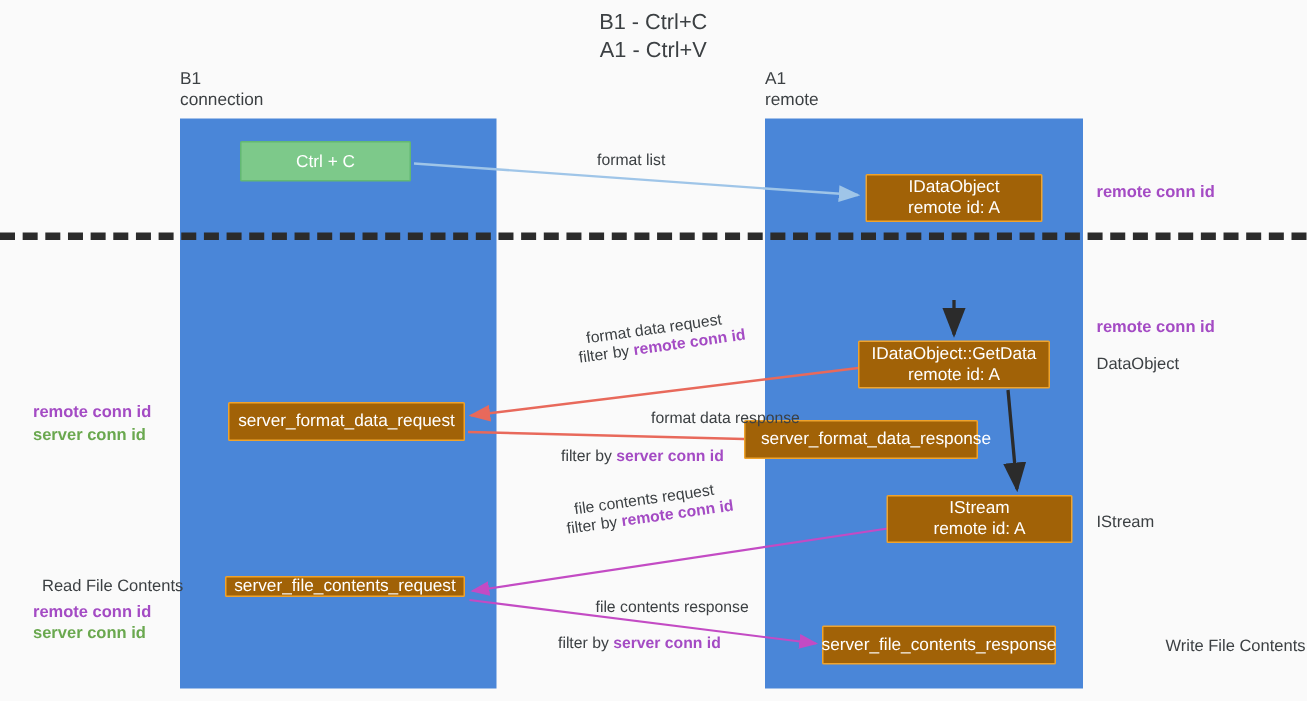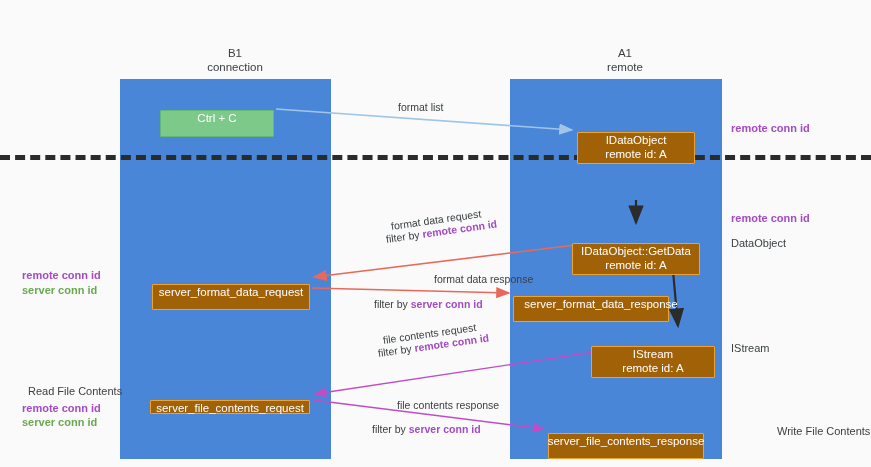--- a/index.html
+++ b/index.html
@@ -16,50 +16,49 @@
 
   
   .title{
     left:0;top:6px;width:871px;
     text-align:center;font-size:14.5px;line-height:19px;color:#3c4043;
     white-space:pre;
   }
 
   
   .colhead{
-    text-align:center;font-size:11.5px;line-height:13.5px;color:#3c4043;
+    text-align:left;font-size:11.5px;line-height:13.5px;color:#3c4043;
     white-space:pre;
   }
   #head-b1{left:120px;top:47px;width:230px;}
   #head-a1{left:510px;top:47px;width:230px;}
 
   
   .lane{background:#4a86d8;}
   #lane-b1{left:120px;top:79px;width:211px;height:380px;}
   #lane-a1{left:510px;top:79px;width:212px;height:380px;}
 
   
   .node{
     box-sizing:border-box;
     display:flex;flex-direction:column;
-    align-items:center;
+    align-items:center;justify-content:center;
     color:#ffffff;font-size:11.5px;line-height:14px;
     text-align:center;white-space:pre;
     border-radius:1px;
-    margin-top:16px;
   }
   .green{background:#7dc98a;border:1px solid #63b873;}
   .orange{background:#a16207;border:1px solid #f0a32c;}
 
   #n-ctrlc   {left:160px;top:94px; width:114px;height:27px;}
   #n-idataobj{left:577px;top:116px;width:118px;height:32px;}
   #n-ctrlv   {left:578px;top:172px;width:116px;height:27px;}
   #n-getdata {left:572px;top:227px;width:128px;height:32px;}
   #n-sfdreq  {left:152px;top:268px;width:158px;height:26px;}
-  #n-sfdres  {left:513px;top:280px;width:156px;height:26px;padding-left:20px;}
+  #n-sfdres  {left:496px;top:280px;width:156px;height:26px;padding-left:20px;}
   #n-istream {left:591px;top:330px;width:124px;height:32px;}
   #n-sfcreq  {left:150px;top:384px;width:160px;height:14px;}
   #n-sfcres  {left:548px;top:417px;width:156px;height:26px;}
 
   
   .glyph-overlap{position:relative;}
 
   
   #sep{
     left:0;top:155px;width:871px;height:0;
@@ -103,20 +102,22 @@
   #el-fcres-1{left:397px;top:398px;}
   #el-fcres-2{left:372px;top:422px;}
 
   svg#wires{position:absolute;left:0;top:0;width:871px;height:467px;pointer-events:none;}
 </style>
 </head>
 <body>
 
 <div id="stage">
 
+  <div class="abs title" id="title">B1 - Ctrl+C
+A1 - Ctrl+V</div>
 
   <div class="abs colhead" id="head-b1">B1
 connection</div>
   <div class="abs colhead" id="head-a1">A1
 remote</div>
 
   <div class="abs lane" id="lane-b1"></div>
   <div class="abs lane" id="lane-a1"></div>
 
   <svg id="wires" viewBox="0 0 871 467">

